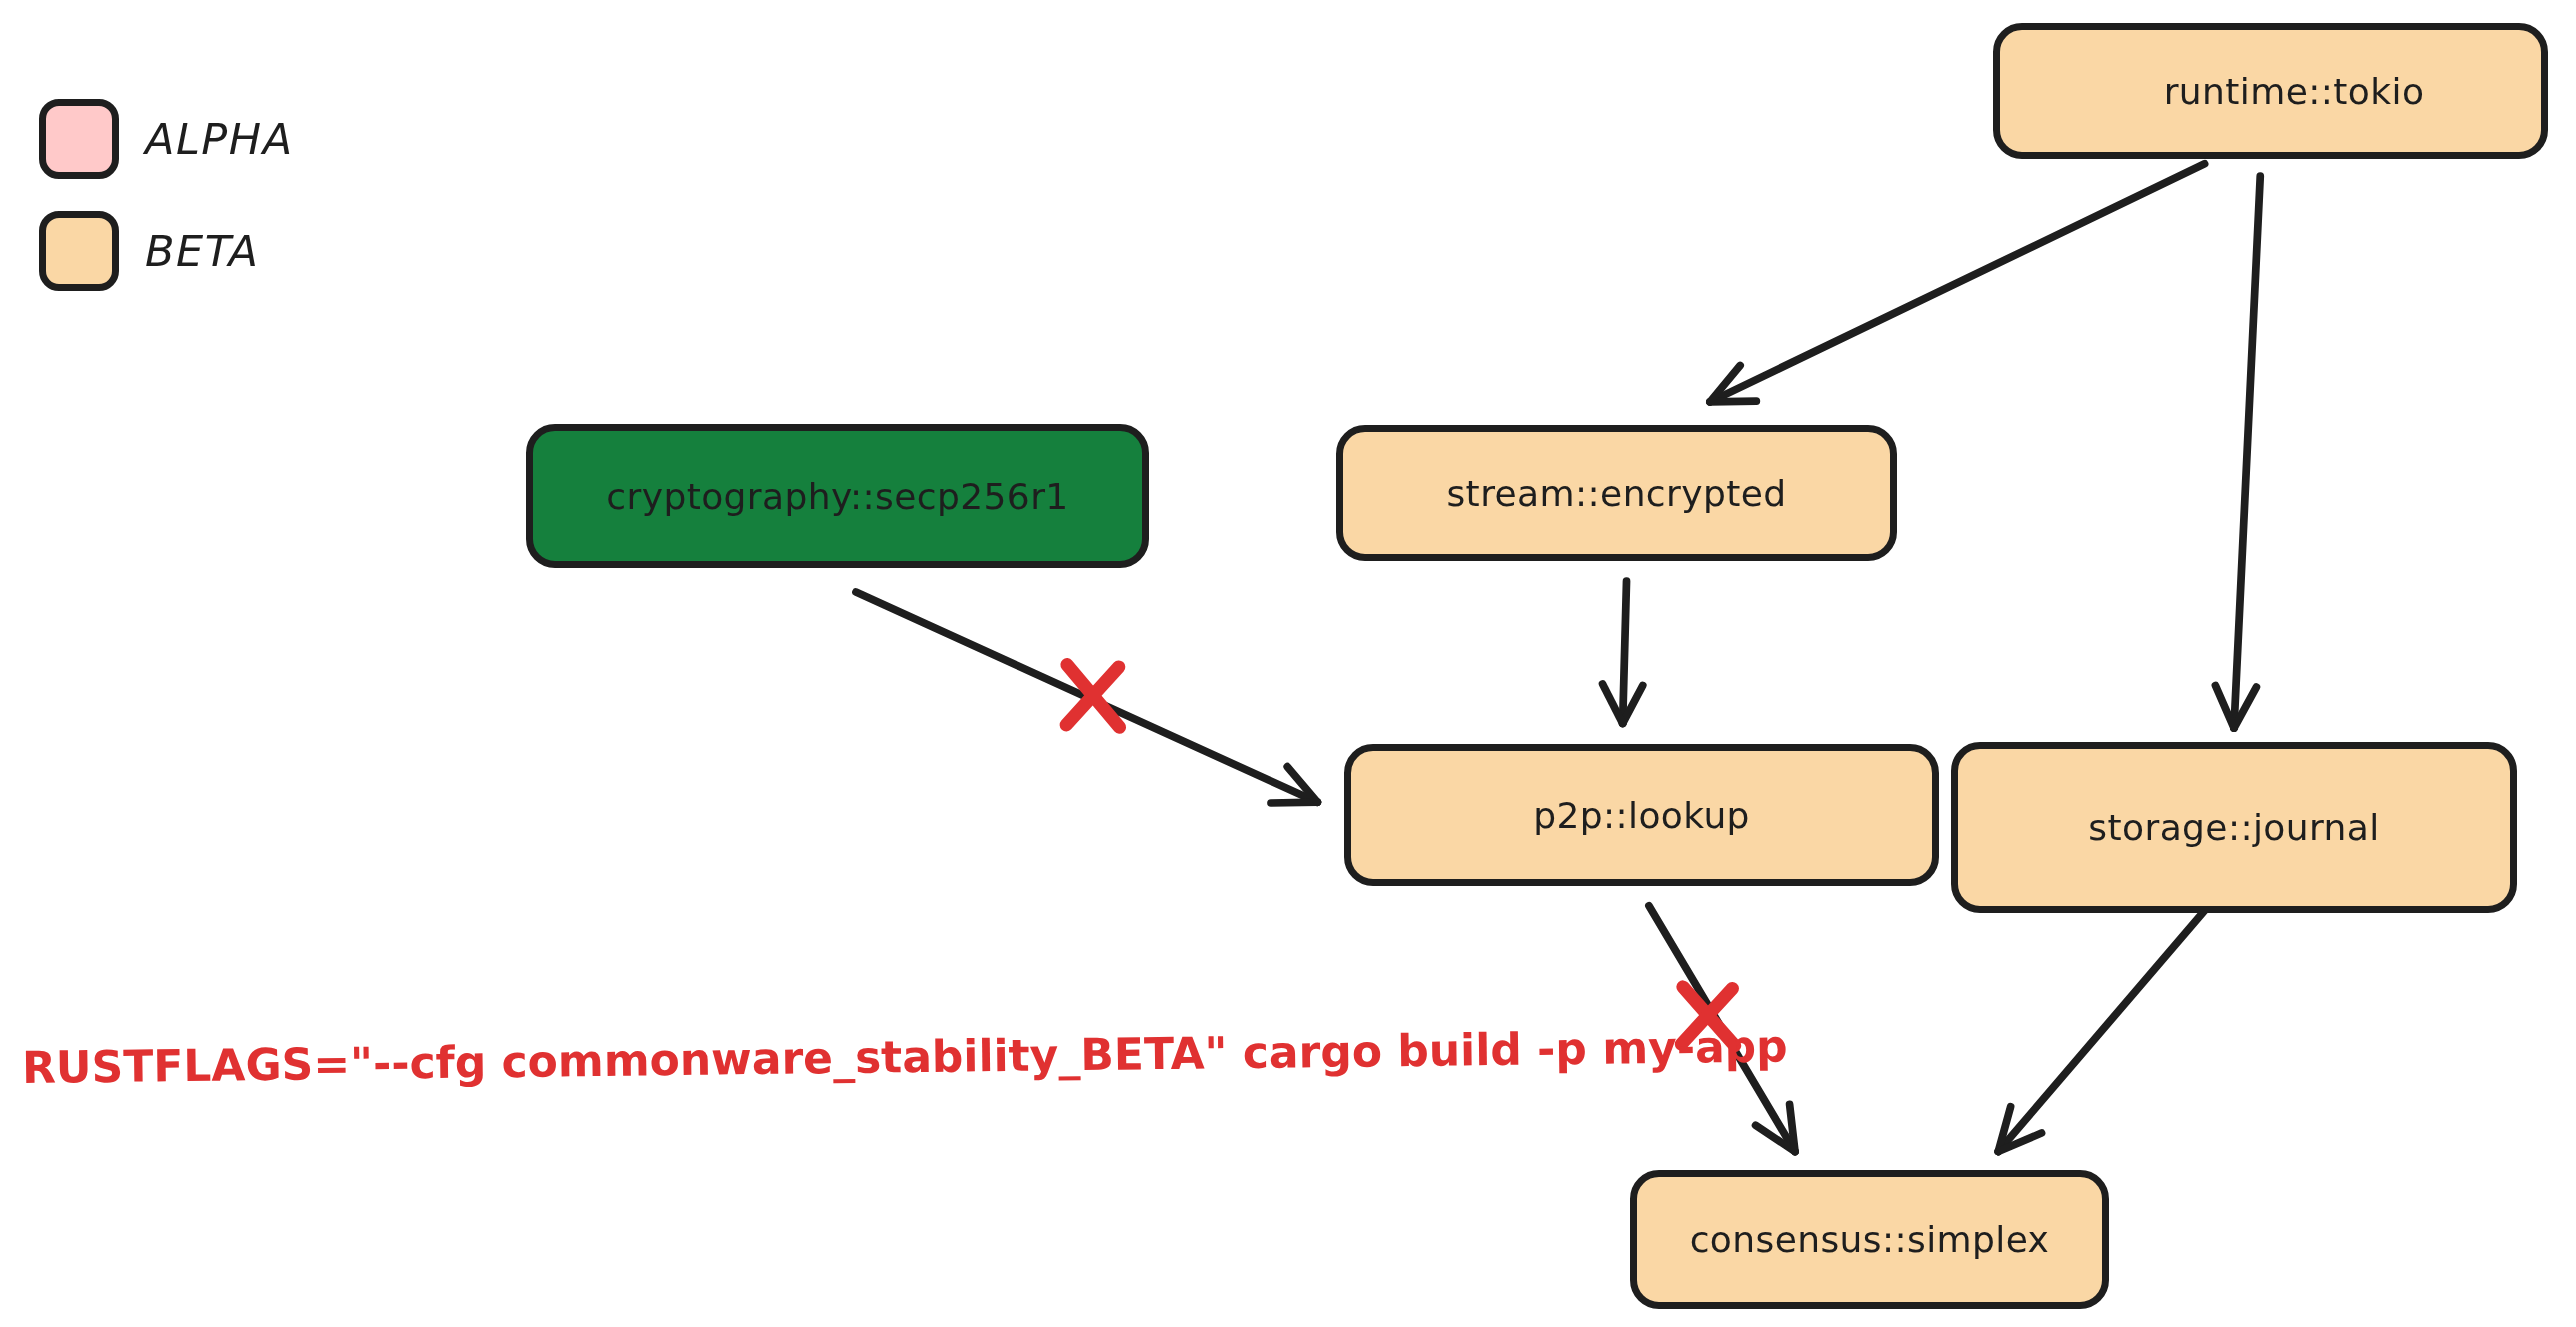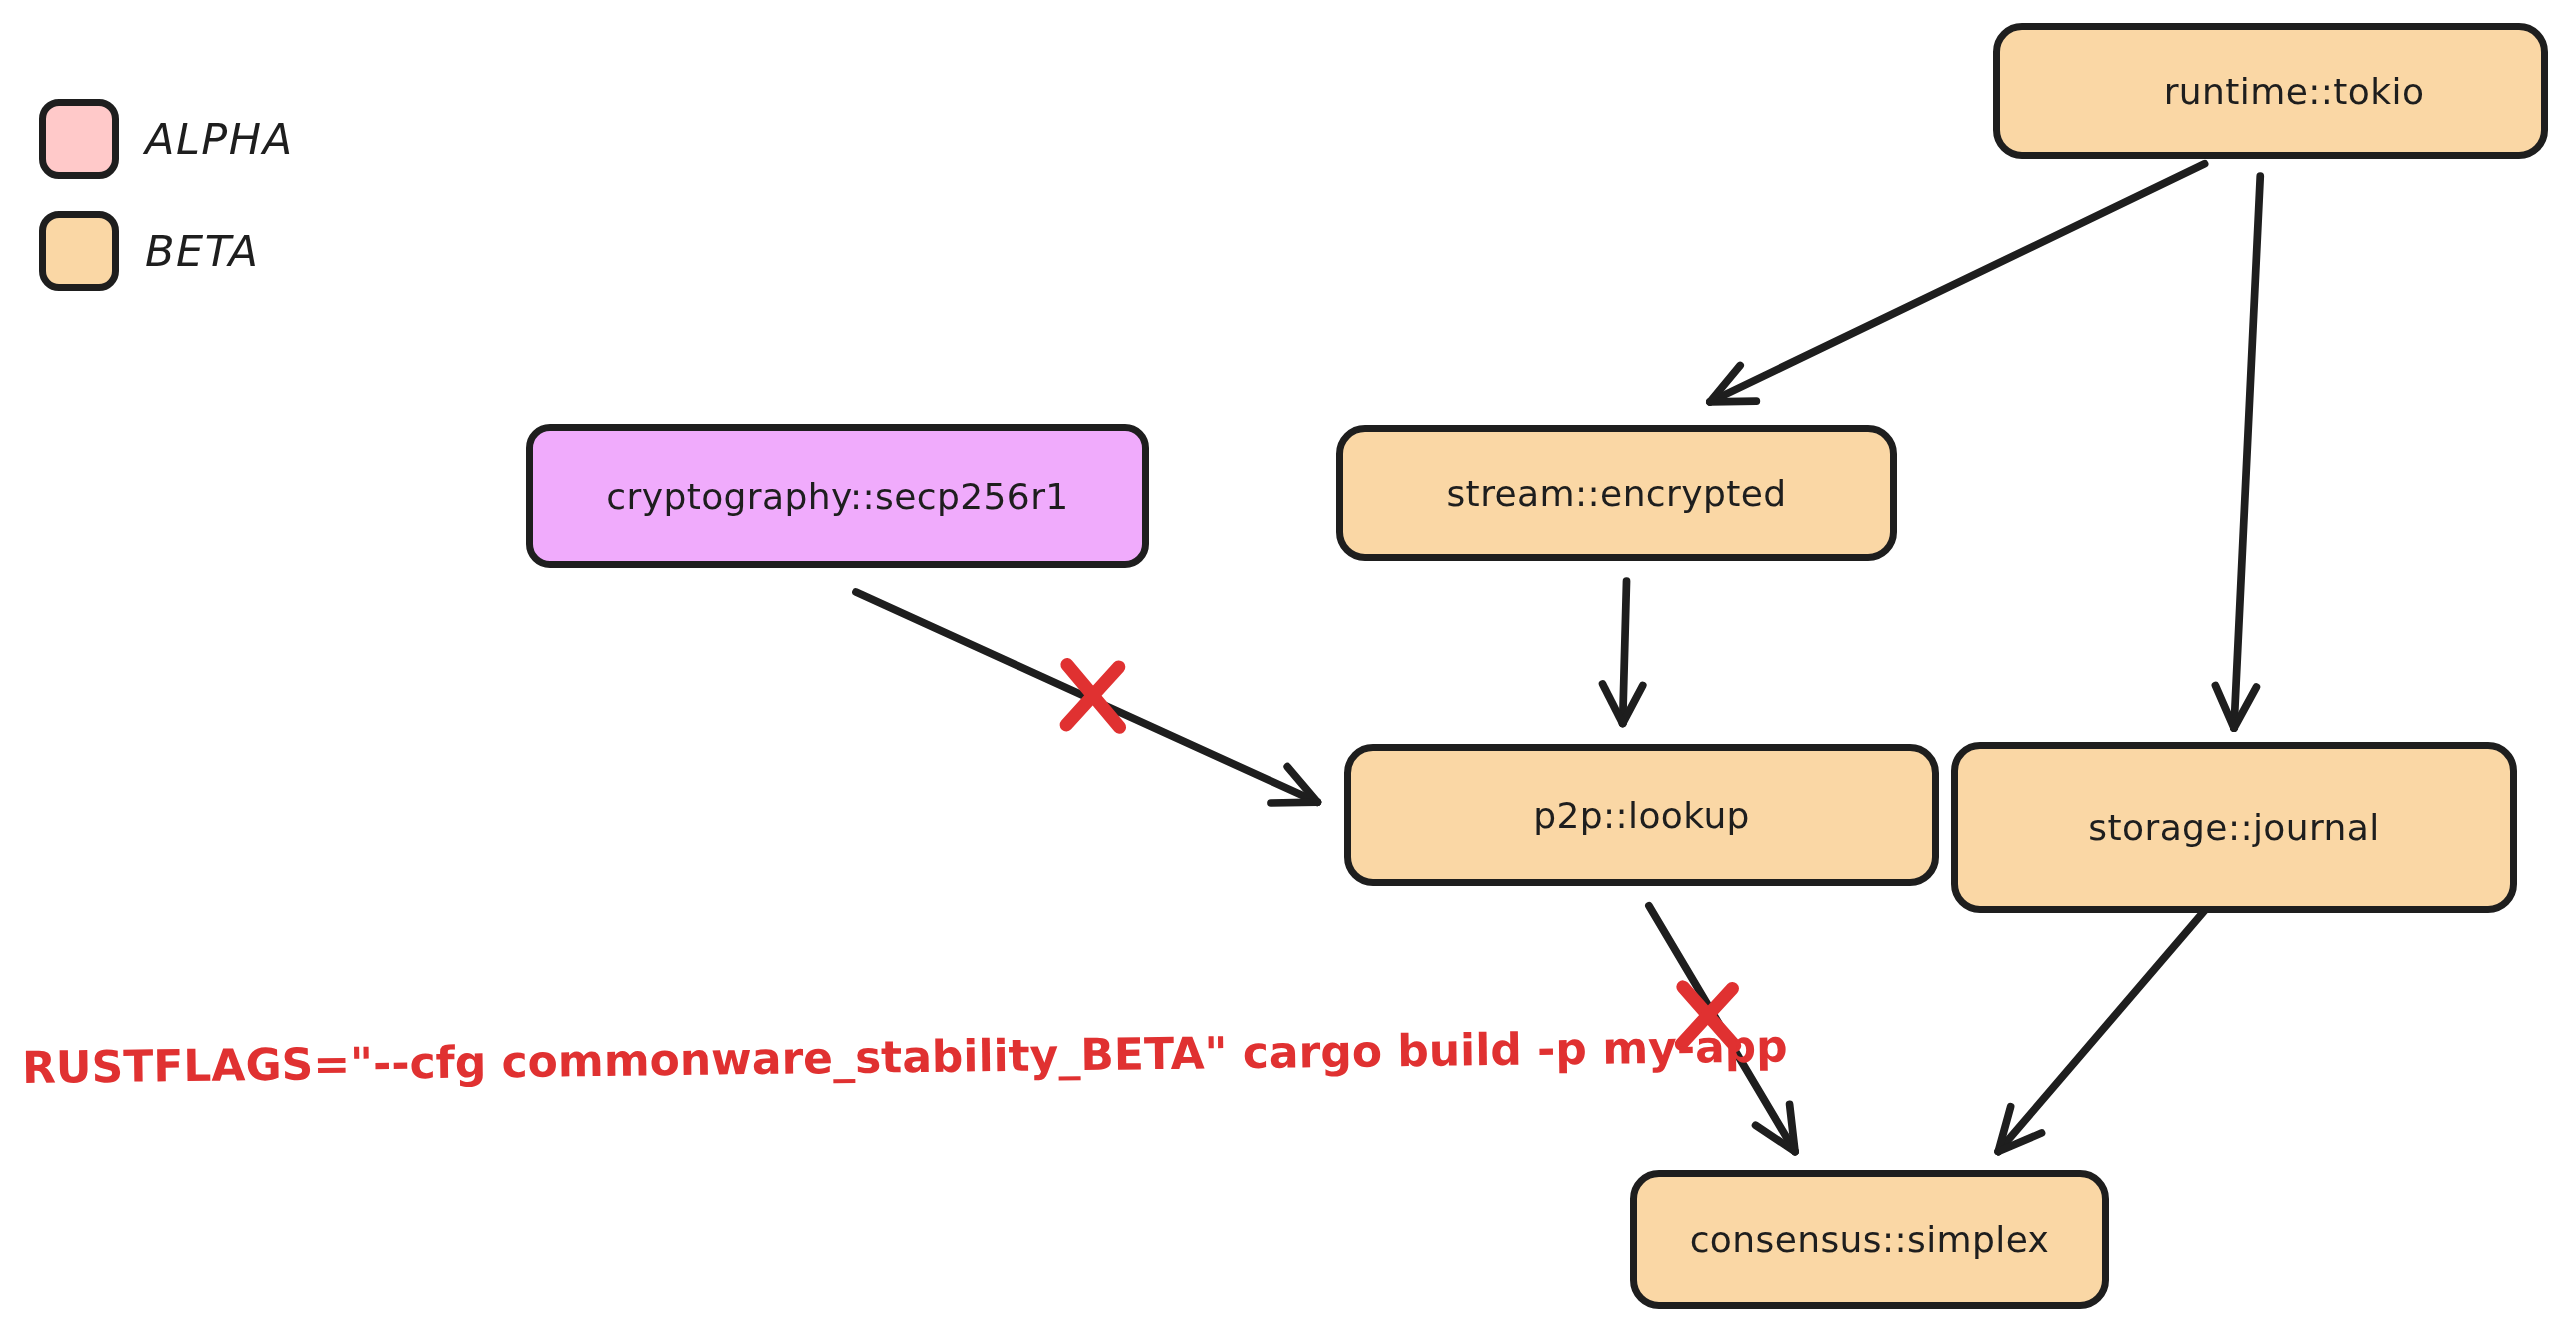--- a/index.html
+++ b/index.html
@@ -41,21 +41,21 @@
     align-items: center;
     justify-content: center;
     border: 7.7px solid #1e1e1e;
     border-radius: 29px;
     box-sizing: border-box;
     font-size: 36px;
     font-weight: 500;
     color: #1e1e1e;
     letter-spacing: 0.4px;
   }
-  .node.alpha { background: #f0abfc; border-radius: 24px; }
+  .node.alpha { background: #15803d; }
   .node.beta  { background: #fad7a5; }
 
   .node-runtime-tokio        { left: 1993px; top:   23px; width: 555px; height: 136px; padding-left: 47px; }
   .node-cryptography-secp256r1 { left: 526px; top:  424px; width: 623px; height: 144px; }
   .node-stream-encrypted     { left: 1336px; top:  425px; width: 561px; height: 136px; }
   .node-p2p-lookup           { left: 1344px; top:  744px; width: 595px; height: 142px; text-align: center; }
   .node-storage-journal      { left: 1951px; top:  742px; width: 566px; height: 171px; }
   .node-consensus-simplex    { left: 1630px; top: 1170px; width: 479px; height: 139px; }
 
   .legend {

